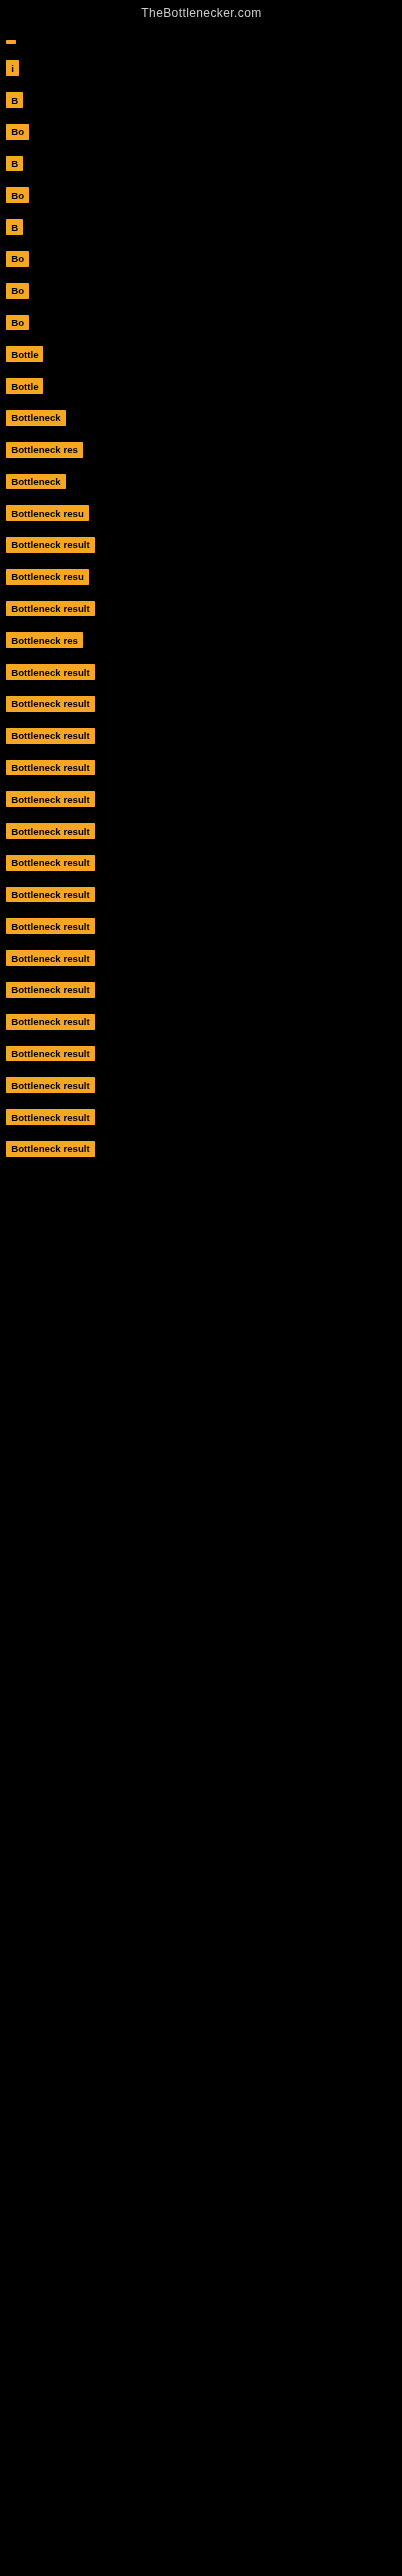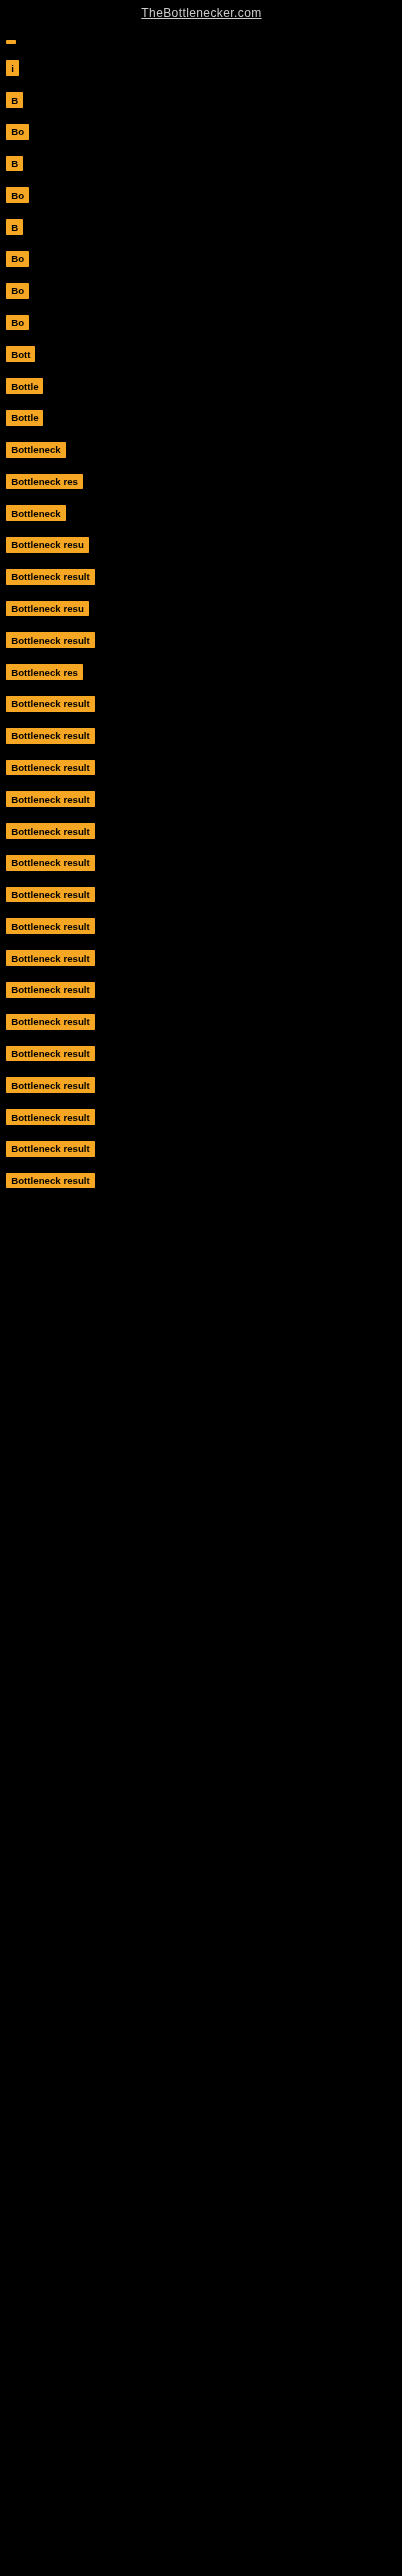--- a/index.html
+++ b/index.html
@@ -11,21 +11,20 @@
       position: relative;
       overflow-x: hidden;
     }
 
     .site-title {
       color: #ccc;
       font-size: 12px;
       text-align: center;
       padding: 6.4px 0 3.2px 0;
       letter-spacing: 0.4px;
-      text-decoration: underline;
     }
 
     .items-container {
       display: flex;
       flex-direction: column;
       padding: 8px 0;
     }
 
     .item-row {
       display: flex;
@@ -73,23 +72,20 @@
       <span class="label-box">B</span>
     </div>
     <div class="item-row">
       <span class="label-box">Bo</span>
     </div>
     <div class="item-row">
       <span class="label-box">Bo</span>
     </div>
     <div class="item-row">
       <span class="label-box">Bo</span>
-    </div>
-    <div class="item-row">
-      <span class="label-box">Bott</span>
     </div>
     <div class="item-row">
       <span class="label-box">Bottle</span>
     </div>
     <div class="item-row">
       <span class="label-box">Bottle</span>
     </div>
     <div class="item-row">
       <span class="label-box">Bottleneck</span>
     </div>

